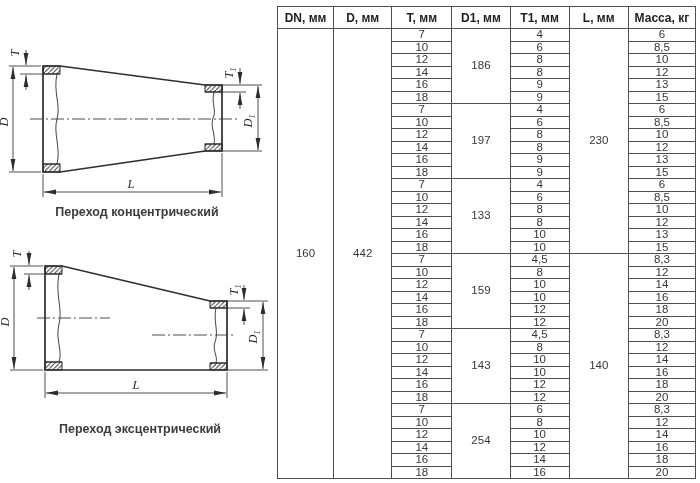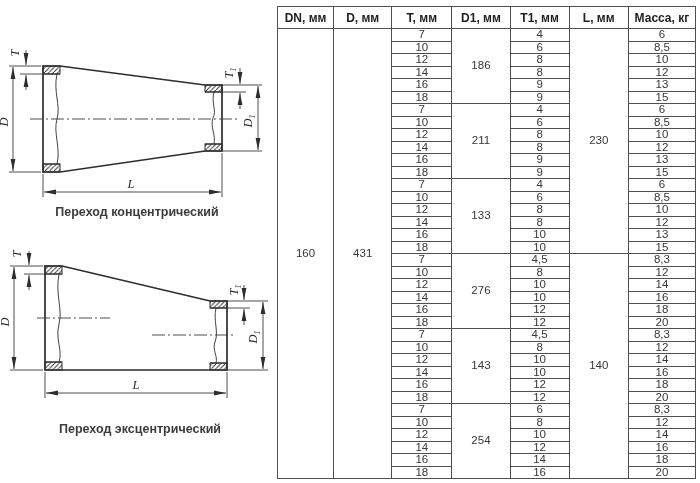--- a/index.html
+++ b/index.html
@@ -157,21 +157,21 @@
           <th>T, мм</th>
           <th>D1, мм</th>
           <th>T1, мм</th>
           <th>L, мм</th>
           <th>Масса, кг</th>
         </tr>
     </thead>
     <tbody>
         <tr>
           <td rowspan="36">160</td>
-          <td rowspan="36">431</td>
+          <td rowspan="36">442</td>
           <td>7</td>
           <td rowspan="6">186</td>
           <td>4</td>
           <td rowspan="18">230</td>
           <td>6</td>
         </tr>
         <tr>
           <td>10</td>
           <td>6</td>
           <td>8,5</td>
@@ -191,21 +191,21 @@
           <td>9</td>
           <td>13</td>
         </tr>
         <tr>
           <td>18</td>
           <td>9</td>
           <td>15</td>
         </tr>
         <tr>
           <td>7</td>
-          <td rowspan="6">211</td>
+          <td rowspan="6">197</td>
           <td>4</td>
           <td>6</td>
         </tr>
         <tr>
           <td>10</td>
           <td>6</td>
           <td>8,5</td>
         </tr>
         <tr>
           <td>12</td>
@@ -253,21 +253,21 @@
           <td>10</td>
           <td>13</td>
         </tr>
         <tr>
           <td>18</td>
           <td>10</td>
           <td>15</td>
         </tr>
         <tr>
           <td>7</td>
-          <td rowspan="6">276</td>
+          <td rowspan="6">159</td>
           <td>4,5</td>
           <td rowspan="18">140</td>
           <td>8,3</td>
         </tr>
         <tr>
           <td>10</td>
           <td>8</td>
           <td>12</td>
         </tr>
         <tr>

